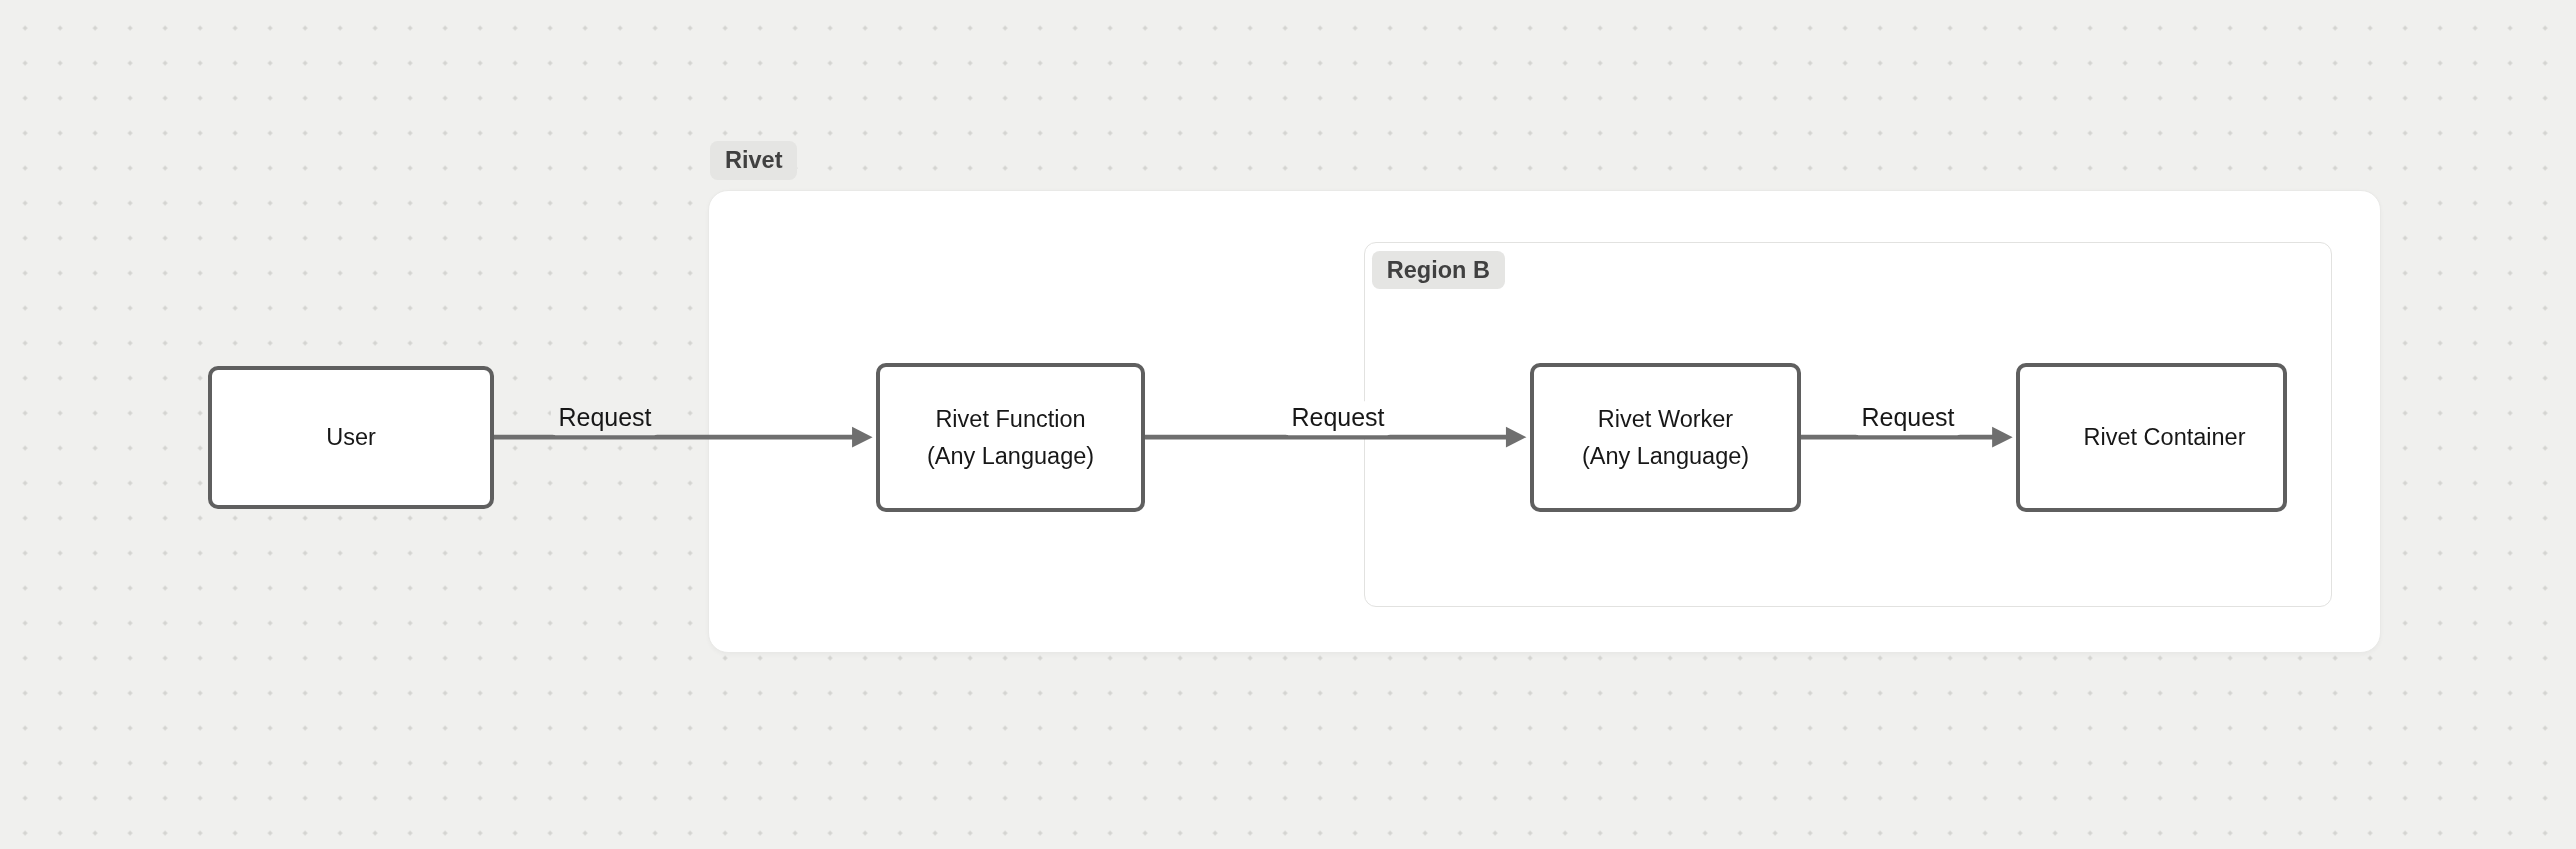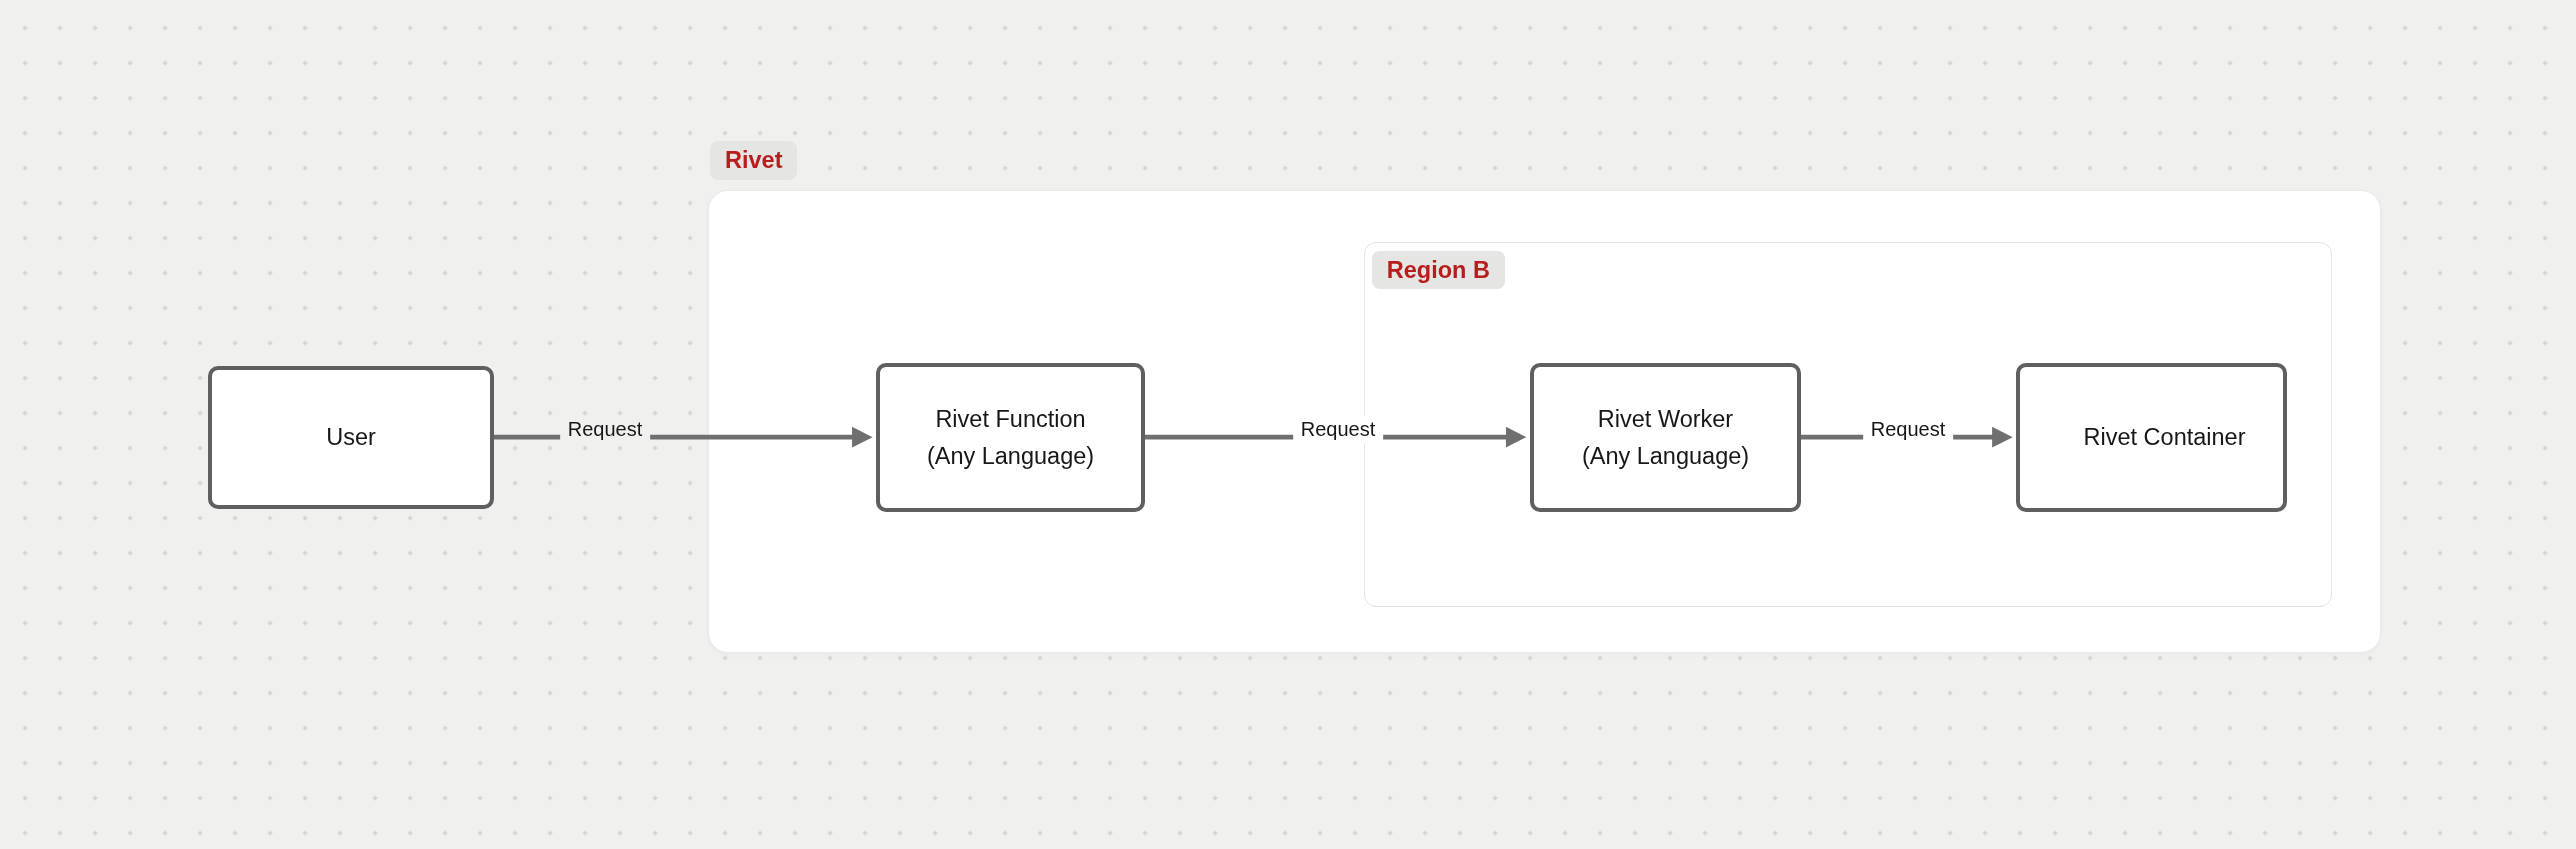--- a/index.html
+++ b/index.html
@@ -40,21 +40,21 @@
     background: #ffffff;
     border: 1.9px solid #e2e2e0;
   }
   .region-a { left: 49px;  top: 51px; width: 532px;  height: 365px; }
   .region-b { left: 655px; top: 51px; width: 968px; height: 365px; }
 
   
   .badge {
     display: inline-block;
     background: #e5e5e3;
-    color: #b91c1c;
+    color: #404040;
     border-radius: 7.6px;
     padding: 5.3px 15px;
     font-size: 23.5px;
     font-weight: 600;
     line-height: 1.2;
     white-space: nowrap;
   }
   .rivet-badge {
     position: absolute;
     left: 710px; top: 141px;
@@ -95,23 +95,23 @@
     pointer-events: none;
   }
   .edge-path {
     stroke: #6f6f6f;
     stroke-width: 6.5;
     fill: none;
     stroke-linecap: round;
   }
   .edge-label {
     position: absolute;
-    top: 430px;
+    top: 418px;
     transform: translate(-50%, -50%);
-    font-size: 20px;
+    font-size: 25px;
     color: #171717;
     padding: 2.3px 7.6px;
     white-space: nowrap;
     z-index: 3;
     border-radius: 4.6px;
   }
   .edge-label.on-canvas { background: #f0f0ee; }
   .edge-label.on-white  { background: #ffffff; }
   .edge-label-1 { left: 605px; }
   .edge-label-2 { left: 1338px; }

